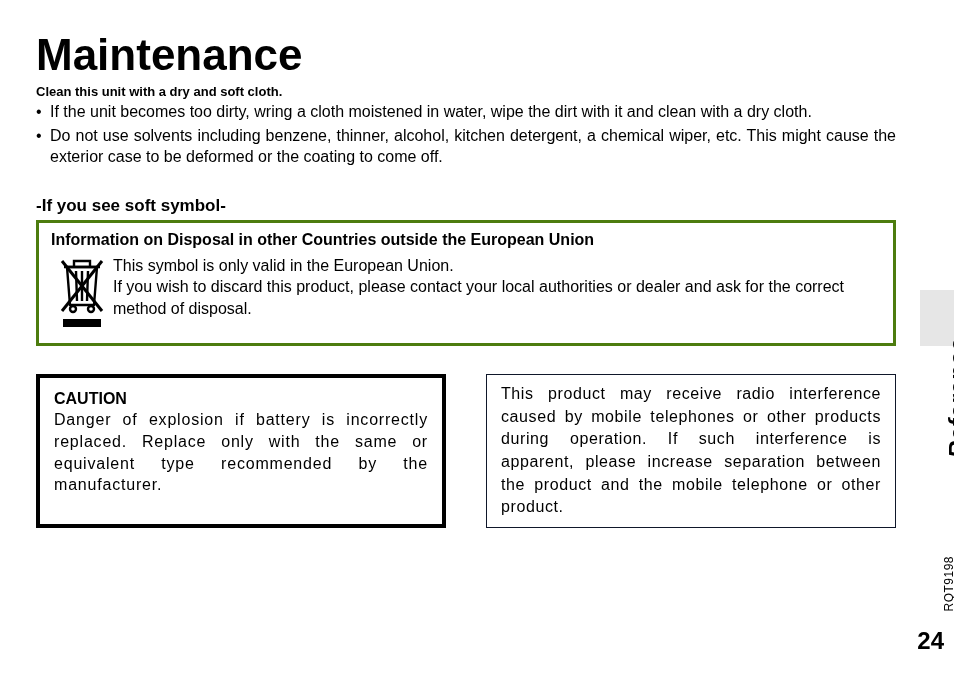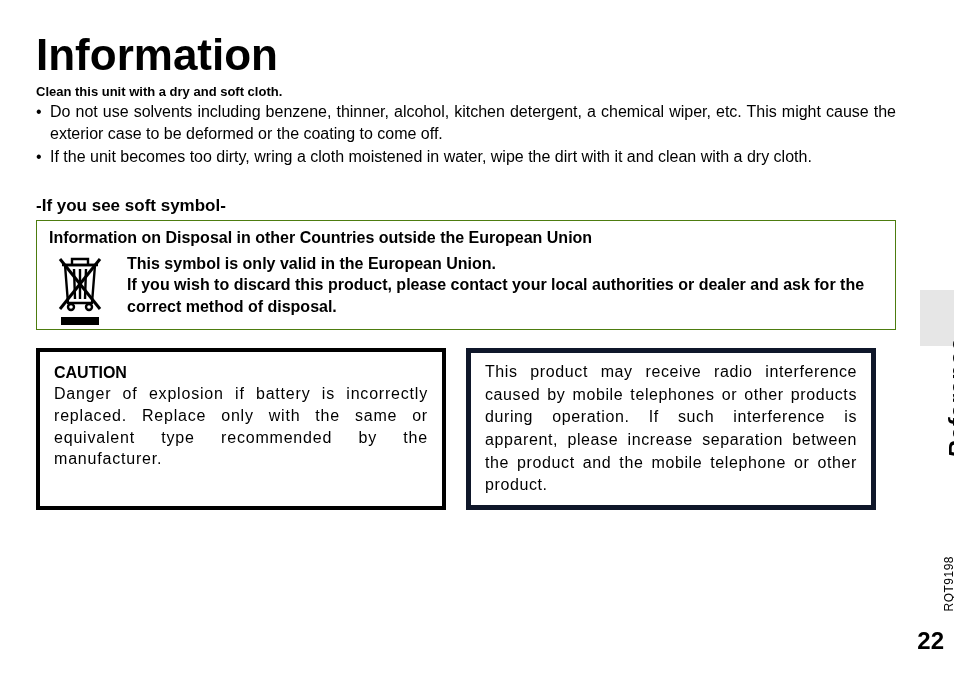--- a/index.html
+++ b/index.html
@@ -48,73 +48,71 @@
     position: absolute;
     left: -14px;
     top: 0;
   }
   .symbol-head {
     font-size: 17px;
     font-weight: 700;
     margin: 22px 0 4px 0;
   }
   .box {
-    border: 1px solid #4d7c0f;
-    padding: 8px 12px 4px 12px;
+    border: 3px solid #4d7c0f;
+    padding: 8px 12px 16px 12px;
     box-sizing: border-box;
   }
   .box-title {
     font-size: 16px;
     font-weight: 700;
     margin-bottom: 6px;
   }
   .symbol-row {
     display: flex;
     align-items: flex-start;
-    gap: 16px;
-    font-weight: bold;
   }
   .weee-icon {
     flex: 0 0 auto;
     width: 62px;
     text-align: center;
   }
   .weee-icon svg { display: block; margin: 0 auto; }
   .weee-bar {
     width: 38px;
     height: 8px;
     background: #000;
     margin: 4px auto 0 auto;
   }
   .symbol-text {
     font-size: 16px;
     line-height: 1.35;
   }
   .two-col {
     display: flex;
-    gap: 20px;
-    margin-top: 18px;
+    gap: 40px;
+    margin-top: 28px;
   }
   .caution-box {
     border: 4px solid #000;
     padding: 10px 14px;
     width: 410px;
     box-sizing: border-box;
     font-size: 16px;
     line-height: 1.35;
     text-align: justify;
   }
   .caution-box .ctitle {
     font-weight: 700;
     font-size: 16px;
     display: block;
   }
   .caution-box p { margin: 0; letter-spacing: 0.8px; word-spacing: 2px; }
   .interference-box {
-    border: 5px solid #0f172a;
+    border: 1px solid #0f172a;
     padding: 8px 14px;
     width: 410px;
     box-sizing: border-box;
     font-size: 16px;
     line-height: 1.42;
     text-align: justify;
     letter-spacing: 0.6px;
     word-spacing: 2px;
   }
   
@@ -152,26 +150,26 @@
     bottom: 22px;
     font-size: 24px;
     font-weight: 700;
   }
 </style>
 </head>
 <body>
 
 <div class="page">
 
-  <h1 class="title">Information</h1>
+  <h1 class="title">Maintenance</h1>
 
   <div class="subhead">Clean this unit with a dry and soft cloth.</div>
   <ul class="bullets">
+    <li>If the unit becomes too dirty, wring a cloth moistened in water, wipe the dirt with it and clean with a dry cloth.</li>
     <li>Do not use solvents including benzene, thinner, alcohol, kitchen detergent, a chemical wiper, etc. This might cause the exterior case to be deformed or the coating to come off.</li>
-    <li>If the unit becomes too dirty, wring a cloth moistened in water, wipe the dirt with it and clean with a dry cloth.</li>
   </ul>
 
   <div class="symbol-head">-If you see soft symbol-</div>
 
   <div class="box">
     <div class="box-title">Information on Disposal in other Countries outside the European Union</div>
     <div class="symbol-row">
       <div class="weee-icon">
         <svg width="52" height="60" viewBox="0 0 52 60">
           <g fill="none" stroke="#000" stroke-width="2.4">
@@ -204,15 +202,15 @@
     <div class="caution-box">
       <span class="ctitle">CAUTION</span>
       <p>Danger of explosion if battery is incorrectly replaced. Replace only with the same or equivalent type recommended by the manufacturer.</p>
     </div>
     <div class="interference-box">This product may receive radio interference caused by mobile telephones or other products during operation. If such interference is apparent, please increase separation between the product and the mobile telephone or other product.</div>
   </div>
 
   <div class="side-tab"></div>
   <div class="side-ref">Reference</div>
   <div class="side-code">RQT9198</div>
-  <div class="page-num">22</div>
+  <div class="page-num">24</div>
 
 </div>
 
 </body></html>

